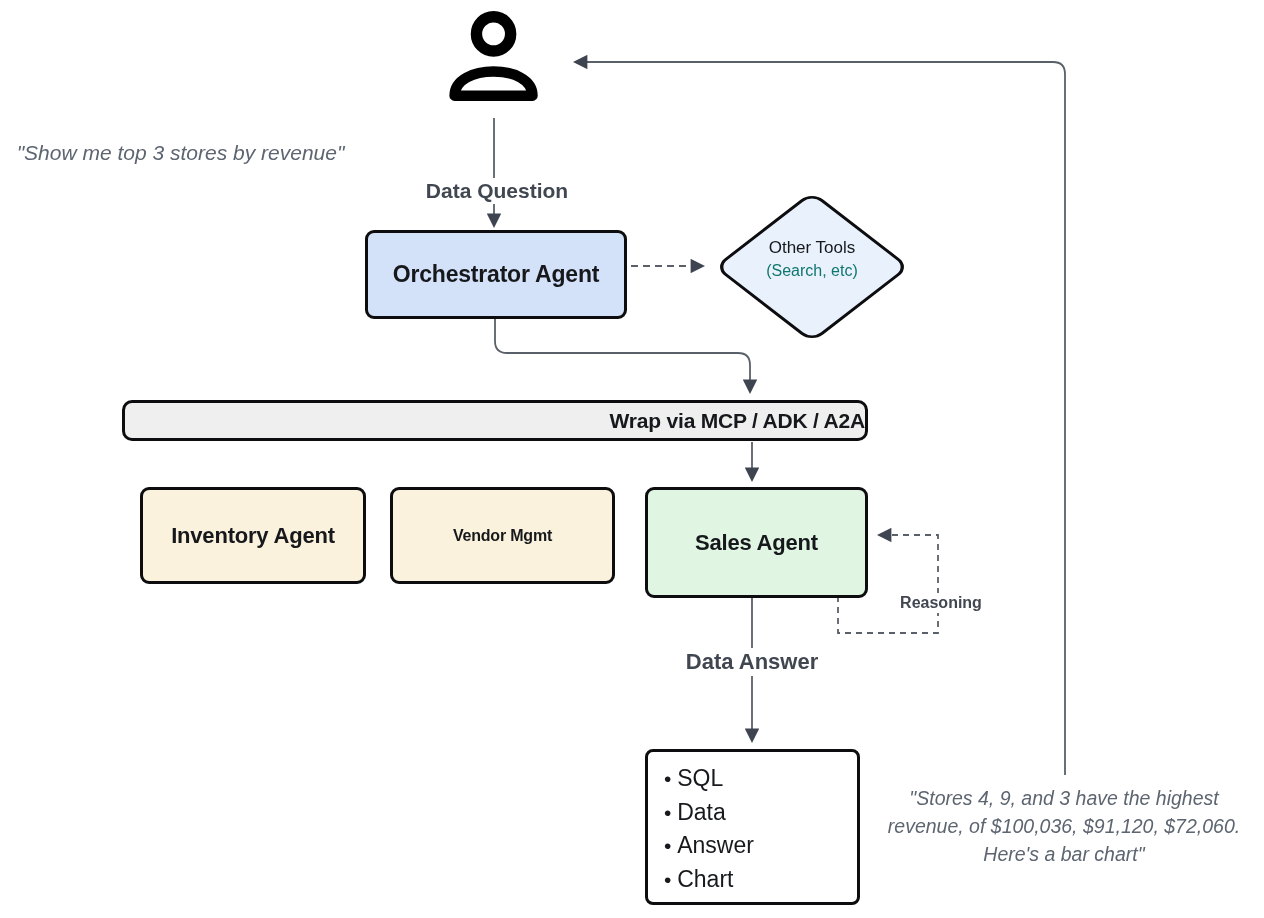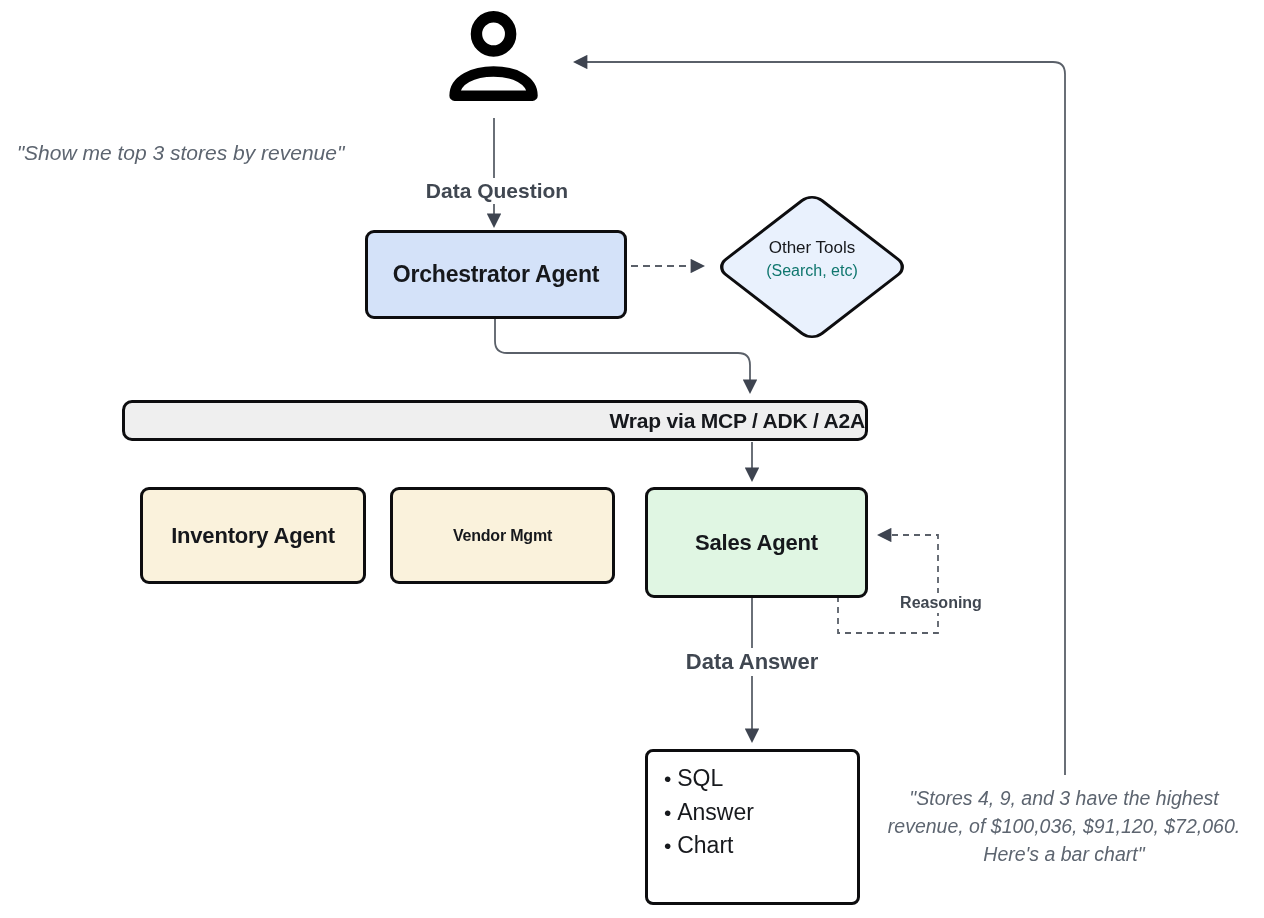--- a/index.html
+++ b/index.html
@@ -119,20 +119,21 @@
     <span>Sales Agent</span>
   </div>
 
   <div class="flow-label reason">Reasoning</div>
 
   <div class="flow-label da">Data Answer</div>
 
   <div class="output-box">
     <ul>
       <li>SQL</li>
+      <li>Data</li>
       <li>Answer</li>
       <li>Chart</li>
     </ul>
   </div>
 
   <div class="quote right">"Stores 4, 9, and 3 have the highest
 revenue, of $100,036, $91,120, $72,060.
 Here's a bar chart"</div>
 
 </div>

